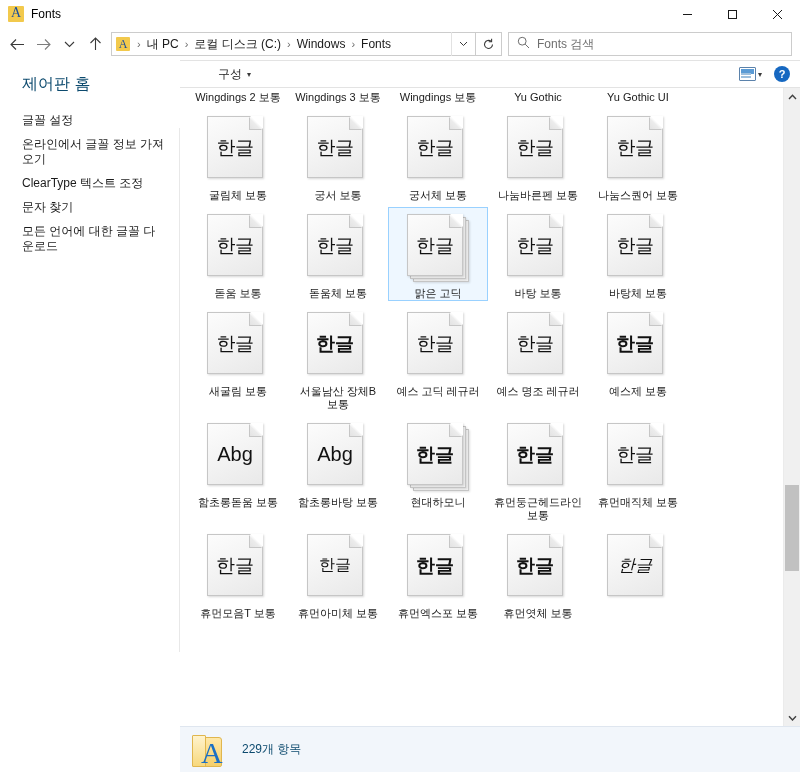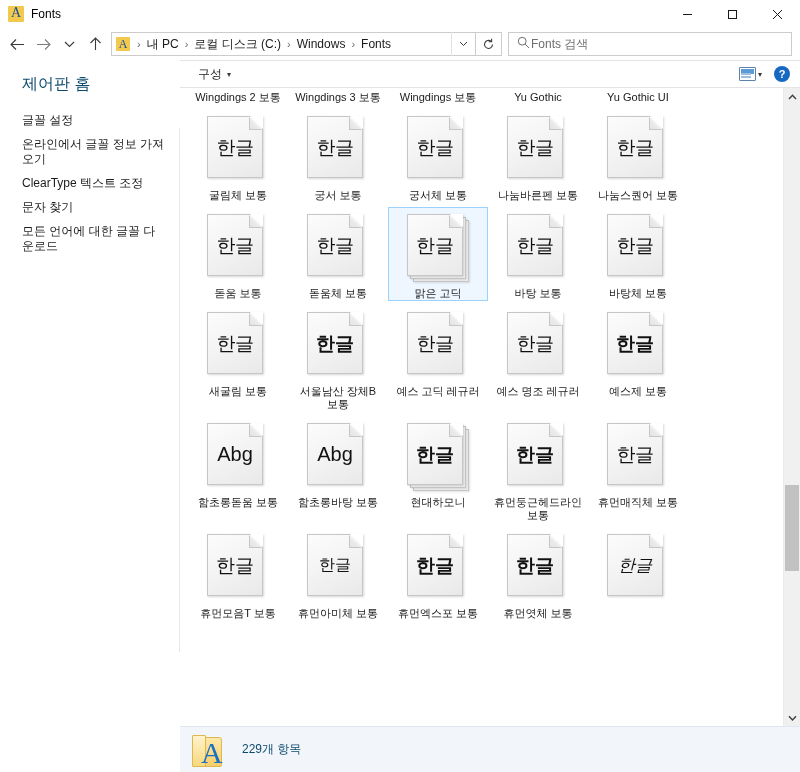--- a/index.html
+++ b/index.html
@@ -59,21 +59,21 @@
   .crumb-sep { font-size: 11px; color: #6b6b6b; padding: 0 4px; }
   .crumb-spacer { flex: 1; }
   .crumb-drop, .refresh-btn {
     width: 24px; height: 24px; display: flex; align-items: center;
     justify-content: center; color: #333; font-size: 11px; flex: none;
   }
   .crumb-drop { border-left: 1px solid #e2e2e2; }
   .refresh-btn { border: 1px solid #cccccc; border-left: none; height: 24px; width: 26px; }
   .searchbox {
     flex: 1; height: 24px; margin-left: 6px; border: 1px solid #cccccc;
-    display: flex; align-items: center; gap: 1px; padding: 0 8px; background: #fff;
+    display: flex; align-items: center; gap: 7px; padding: 0 8px; background: #fff;
   }
   .search-ph { font-size: 12px; color: #6e6e6e; }
 
   
   .body-wrap { display: flex; height: 712px; }
 
   
   .leftpane {
     width: 180px; flex: none; background: #ffffff; position: relative;
     padding: 14px 14px 0 22px; display: flex; flex-direction: column;
@@ -96,21 +96,21 @@
   .content-head {
     padding: 18px 10px 14px 26px; font-size: 14px; color: #19488f; font-weight: bold;
   }
   .toolbar {
     height: 28px; display: flex; align-items: center;
     border-top: 1px solid #e3e3e3; border-bottom: 1px solid #e3e3e3;
     padding: 0 10px 0 12px; background: #fff;
   }
   .tb-item {
     font-size: 12px; color: #1b1b1b; display: flex; align-items: center;
-    gap: 5px; padding: 3px 6px; cursor: default;
+    gap: 5px; padding: 3px 6px; cursor: default; margin-left: 20px;
   }
   .caret { font-size: 8px; color: #3a3a3a; }
   .tb-right { margin-left: auto; display: flex; align-items: center; gap: 2px; }
   .view-icon {
     width: 17px; height: 14px; border: 1px solid #5b82ab; border-radius: 1px;
     background: #ffffff; position: relative; overflow: hidden;
   }
   .view-icon::before {
     content: ""; position: absolute; left: 1px; top: 1px; right: 1px; height: 5px;
     background: #5b9bd5;

